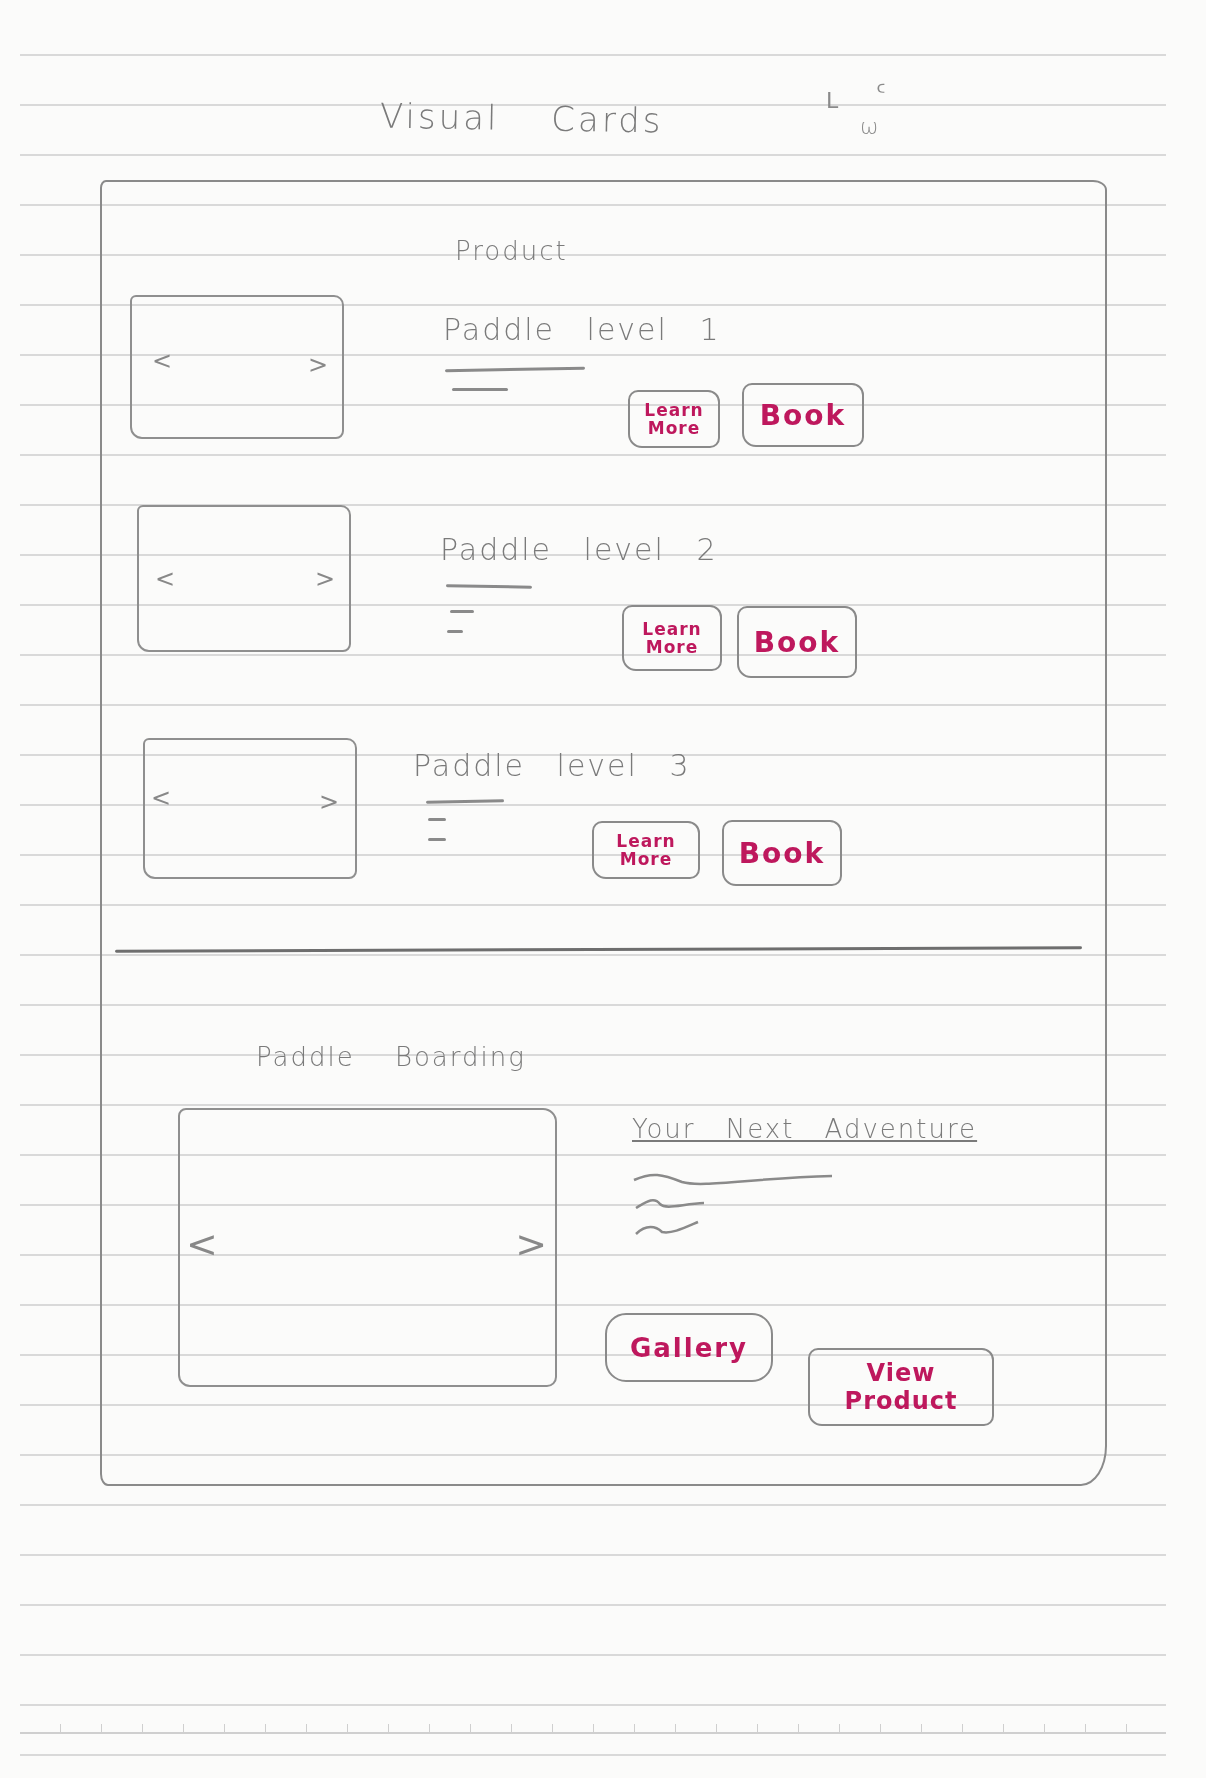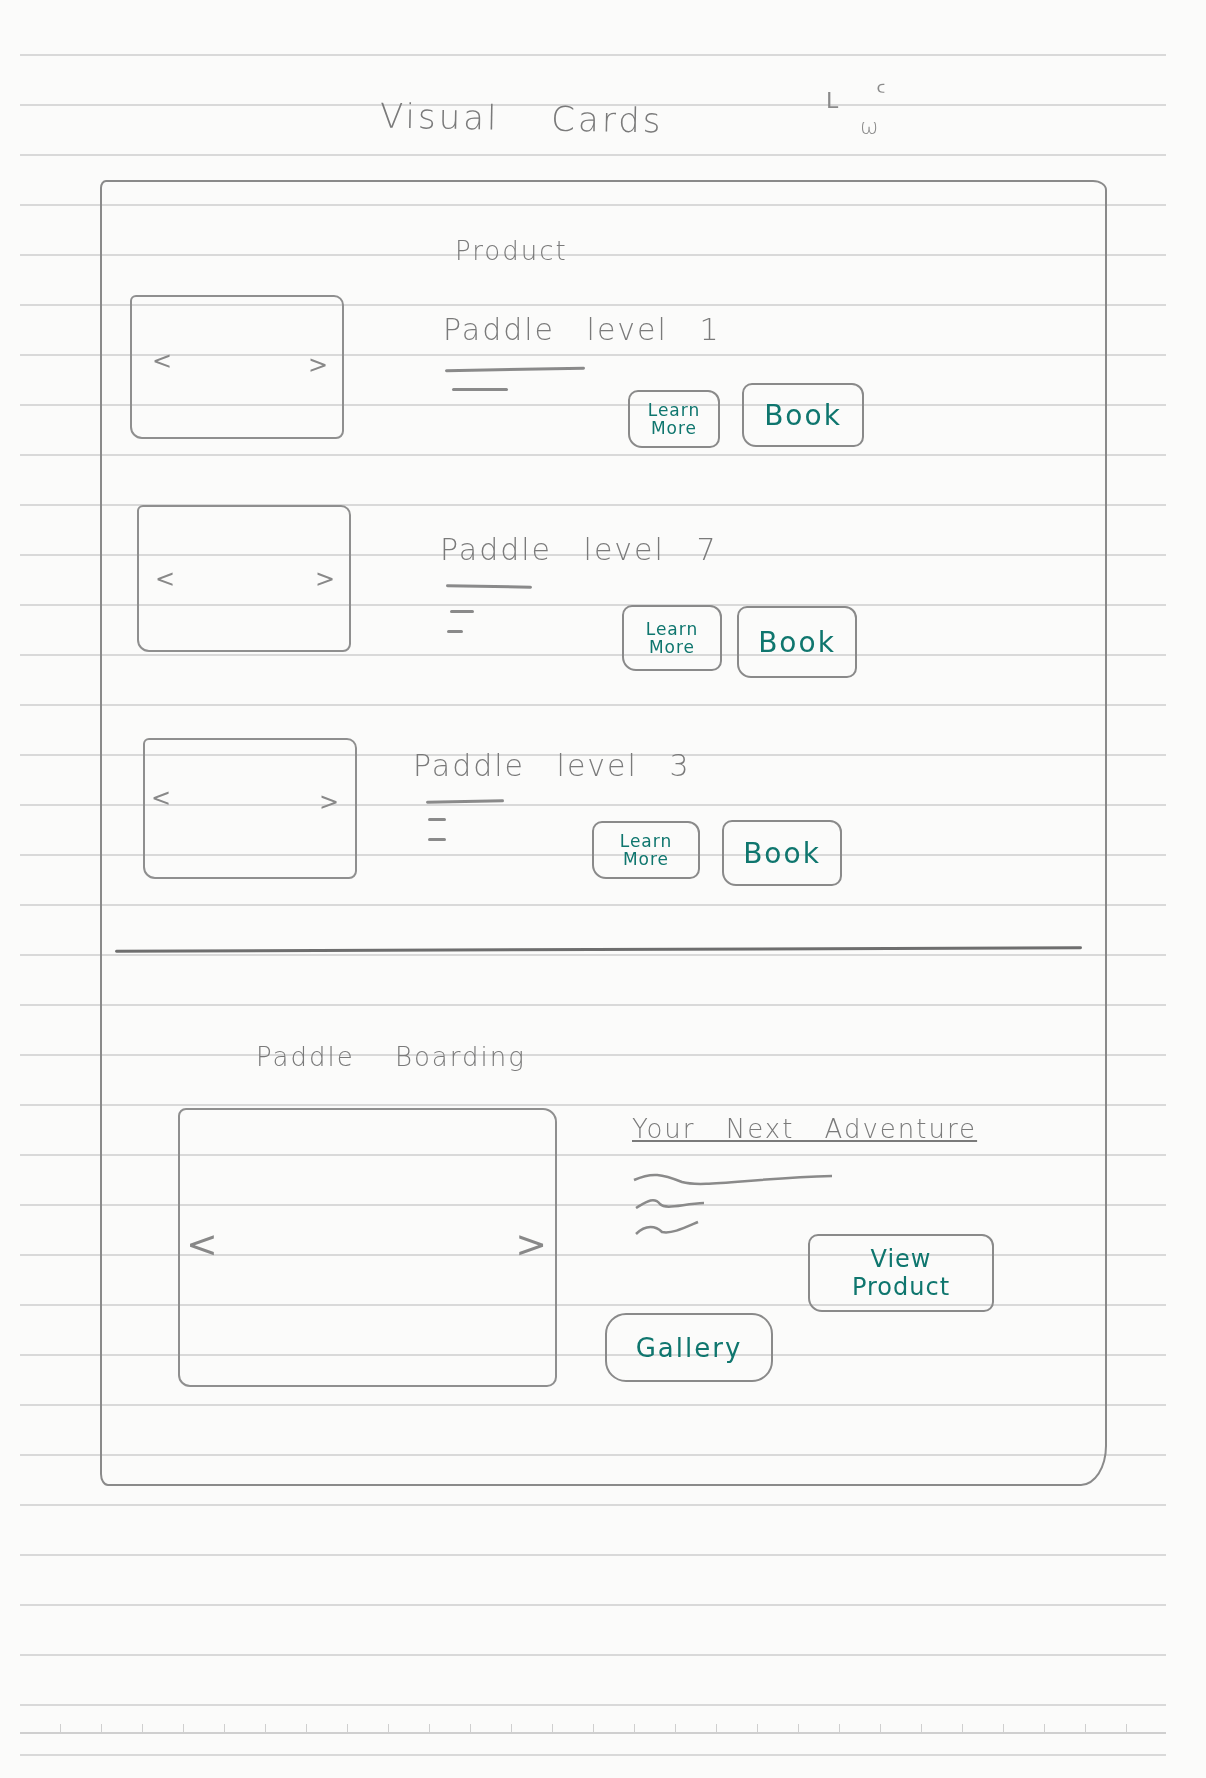--- a/index.html
+++ b/index.html
@@ -37,21 +37,21 @@
   .carousel {
     border: 2px solid #8f8f8f;
     border-radius: 6px 10px 8px 12px;
   }
   .arrow { position: absolute; font-size: 24px; color: #888; cursor: pointer; }
   .card-title { font-size: 30px; letter-spacing: 2px; word-spacing: 20px; }
   .scribble { position: absolute; height: 3px; background: #8a8a8a; border-radius: 2px; }
   .btn {
     border: 2px solid #8a8a8a; border-radius: 10px 12px 10px 14px;
     display: flex; align-items: center; justify-content: center;
-    text-align: center; color: #0f766e; cursor: pointer; background: transparent;
+    text-align: center; color: #be185d; cursor: pointer; background: transparent; font-weight: bold;
   }
   .btn-small { font-size: 17px; line-height: 18px; letter-spacing: 1px; }
   .btn-book { font-size: 28px; letter-spacing: 2px; }
   .divider { left: 115px; top: 948px; width: 967px; height: 3px; background: #6e6e6e; border-radius: 2px; transform: rotate(-0.2deg); }
   .adventure-title { font-size: 26px; letter-spacing: 2px; word-spacing: 20px; }
   .btn-gallery { font-size: 26px; letter-spacing: 2px; }
   .btn-product { font-size: 24px; letter-spacing: 1px; word-spacing: 18px; }
   .wave { position: absolute; }
 </style>
 </head>
@@ -82,21 +82,21 @@
   <div class="sketch btn btn-small" style="left:628px;top:390px;width:88px;height:54px;white-space:pre-line;">Learn
 More</div>
   <div class="sketch btn btn-book" style="left:742px;top:383px;width:118px;height:60px;">Book</div>
 </div>
 
 <div>
   <div class="sketch carousel" style="left:137px;top:505px;width:210px;height:143px;">
     <span class="arrow" style="left:16px;top:58px;">&lt;</span>
     <span class="arrow" style="right:14px;top:58px;">&gt;</span>
   </div>
-  <div class="sketch hand card-title" style="left:440px;top:532px;">Paddle level 7</div>
+  <div class="sketch hand card-title" style="left:440px;top:532px;">Paddle level 2</div>
   <div class="scribble" style="left:446px;top:585px;width:86px;transform:rotate(1deg);"></div>
   <div class="scribble" style="left:450px;top:610px;width:24px;"></div>
   <div class="scribble" style="left:447px;top:630px;width:16px;"></div>
   <div class="sketch btn btn-small" style="left:622px;top:605px;width:96px;height:62px;white-space:pre-line;">Learn
 More</div>
   <div class="sketch btn btn-book" style="left:737px;top:606px;width:116px;height:68px;">Book</div>
 </div>
 
 <div>
   <div class="sketch carousel" style="left:143px;top:738px;width:210px;height:137px;">
@@ -123,13 +123,13 @@
 
 <div class="sketch hand adventure-title" style="left:632px;top:1114px;text-decoration:underline;">Your Next Adventure</div>
 
 <svg class="wave" style="left:632px;top:1168px;" width="210" height="70">
   <path d="M2 12 C 20 4, 30 6, 50 14 C 70 20, 120 10, 200 8" stroke="#8a8a8a" stroke-width="2.5" fill="none"></path>
   <path d="M4 40 C 14 34, 22 28, 28 36 C 34 42, 50 36, 72 35" stroke="#8a8a8a" stroke-width="2.5" fill="none"></path>
   <path d="M4 66 C 14 56, 24 58, 30 64 C 40 66, 52 60, 66 54" stroke="#8a8a8a" stroke-width="2.5" fill="none"></path>
 </svg>
 
 <div class="sketch btn btn-gallery" style="left:605px;top:1313px;width:164px;height:65px;border-radius:21px;">Gallery</div>
-<div class="sketch btn btn-product" style="left:808px;top:1234px;width:182px;height:74px;">View Product</div>
+<div class="sketch btn btn-product" style="left:808px;top:1348px;width:182px;height:74px;">View Product</div>
 
 </body></html>

